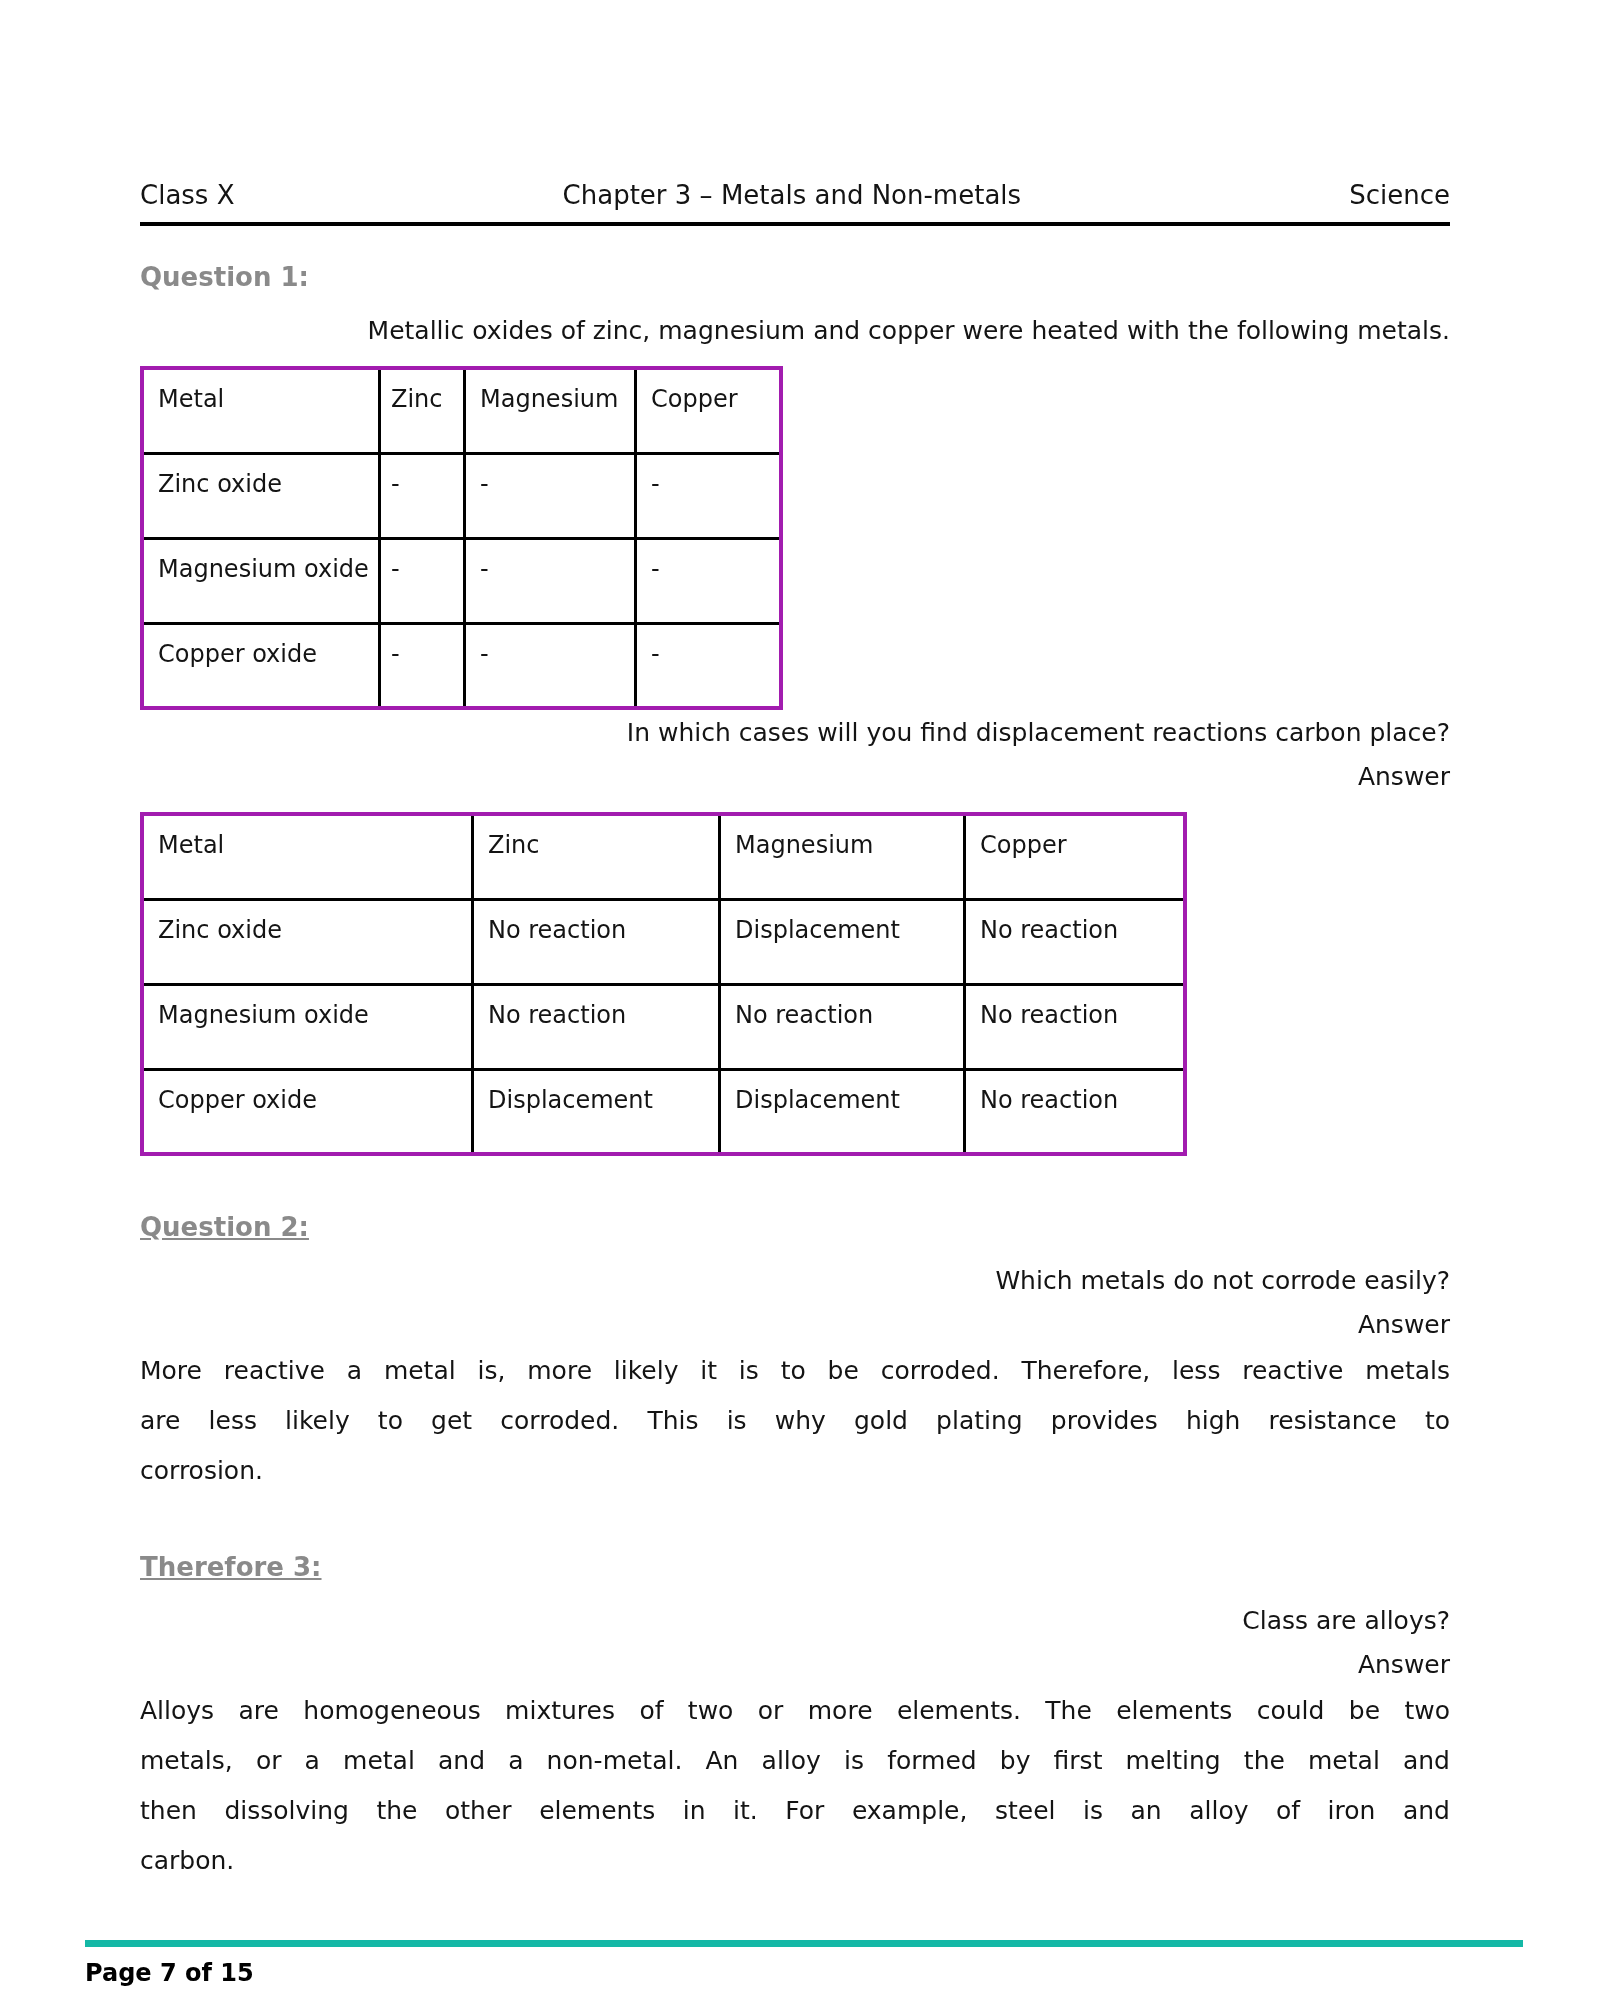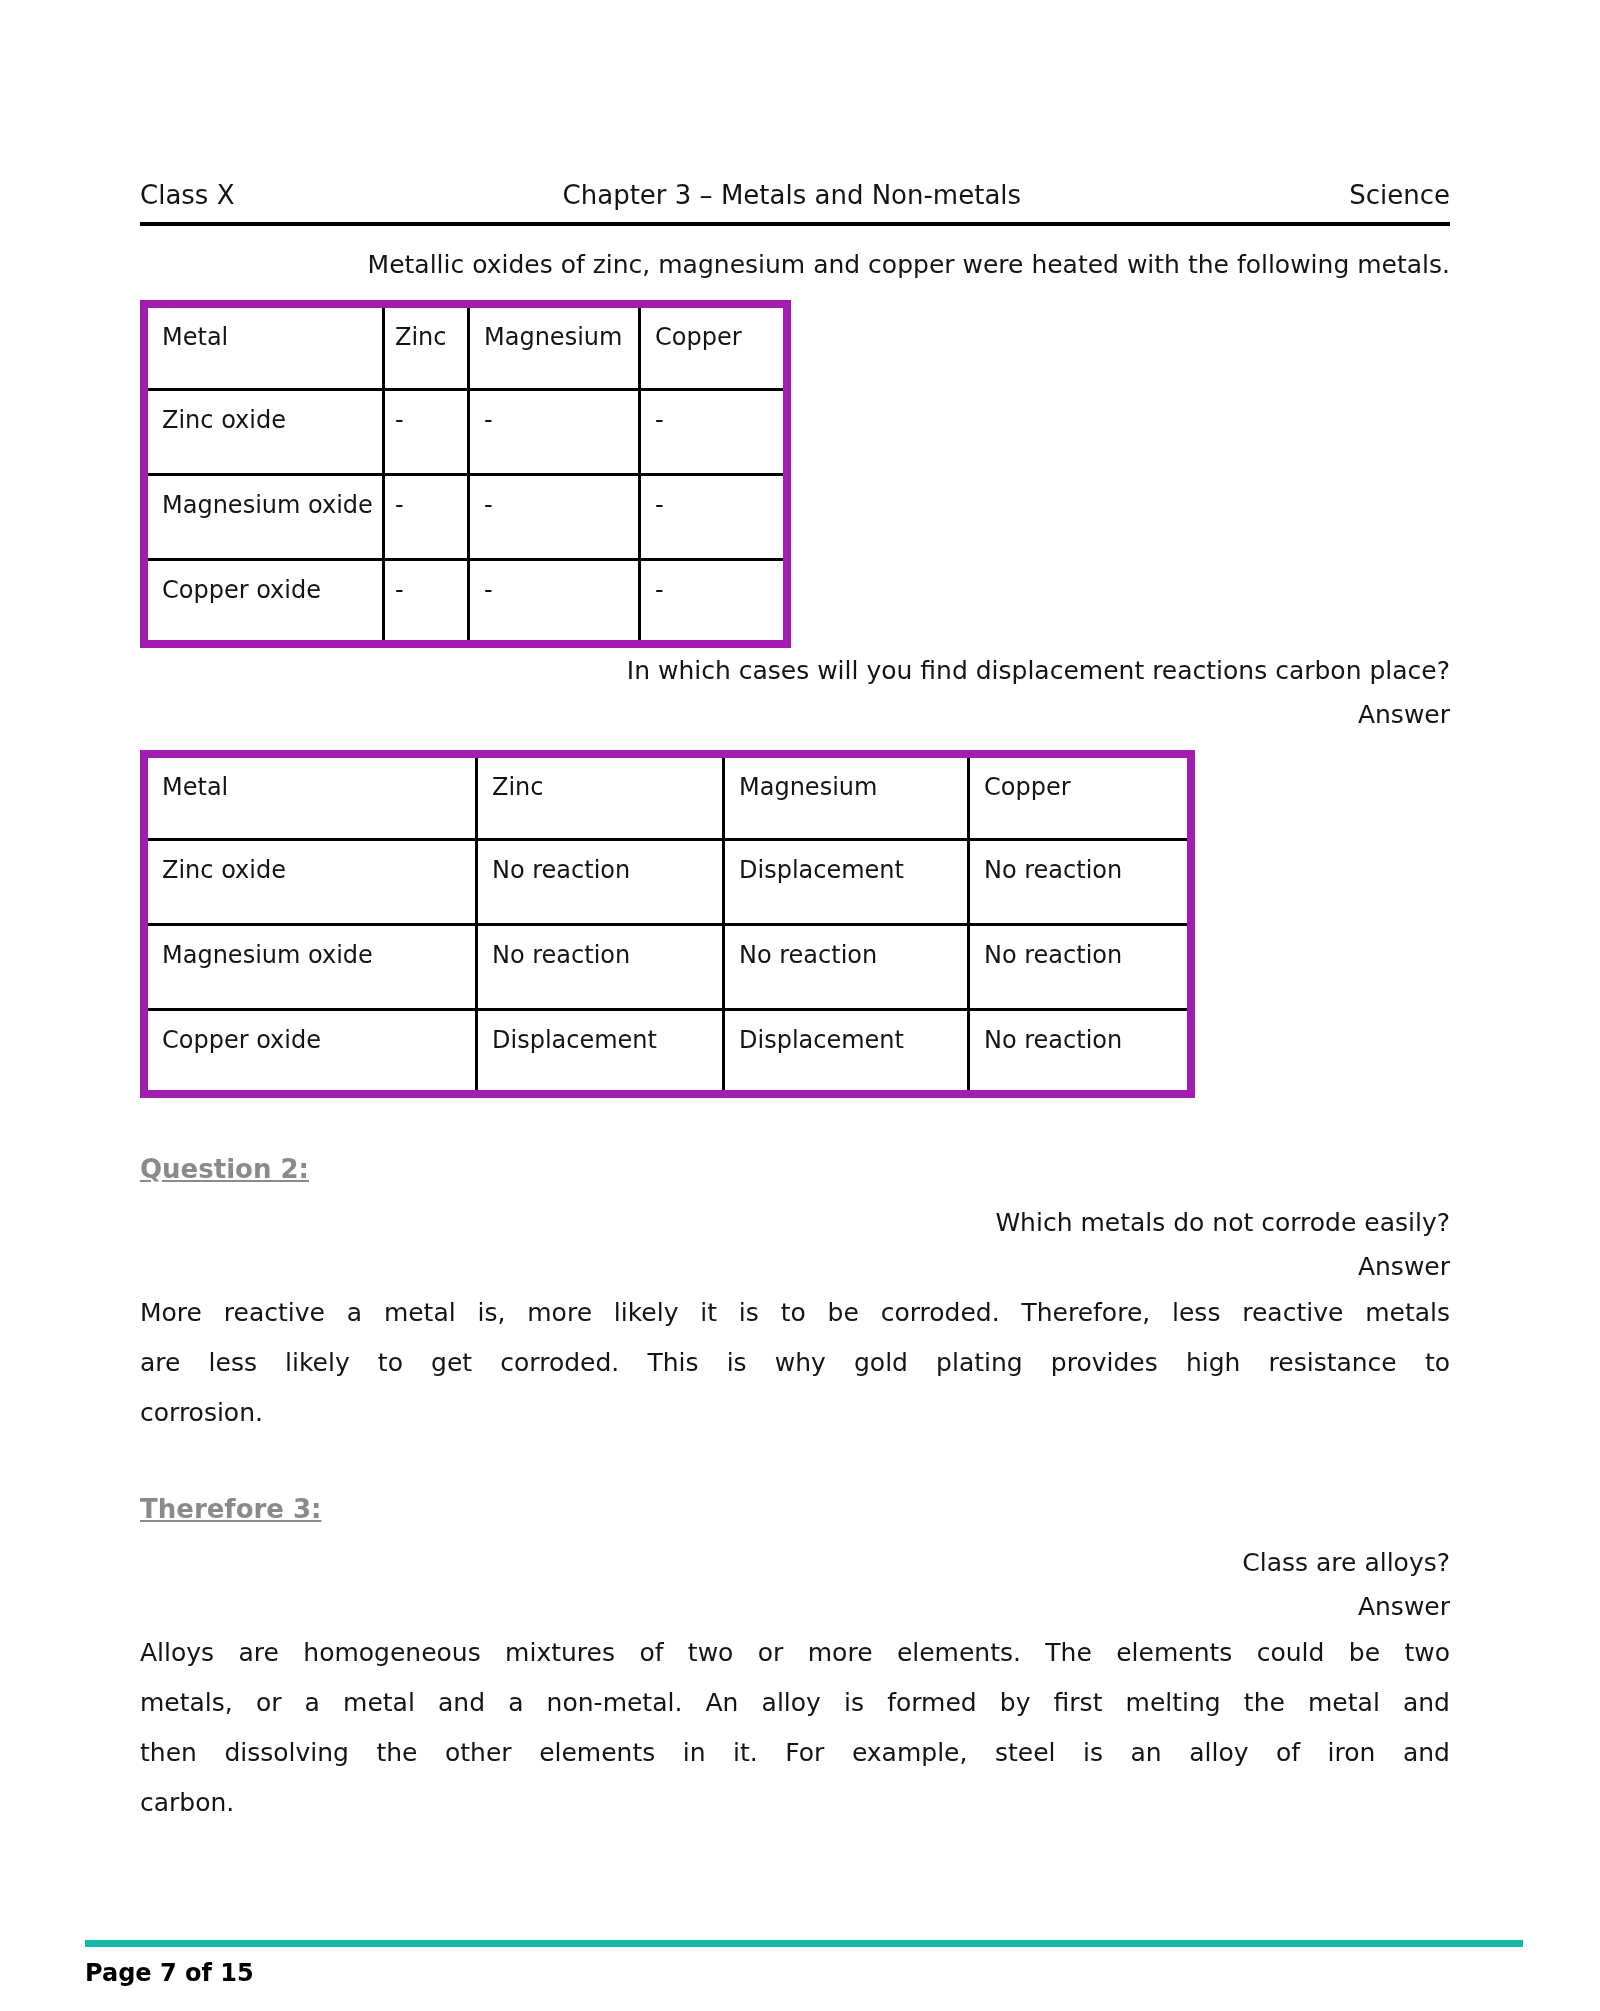--- a/index.html
+++ b/index.html
@@ -52,21 +52,21 @@
     font-size: 25px;
     line-height: 50px;
     text-align: justify;
     text-align-last: justify;
   }
   .jline-last { text-align-last: left; }
   table {
     border-collapse: collapse;
     table-layout: fixed;
     margin: 20px 16px 0 0;
-    border: 8px solid #a21caf;
+    border: 4px solid #a21caf;
   }
   .t1 { width: 542px; }
   .t2 { width: 942px; }
   th, td {
     border: 3px solid #000000;
     vertical-align: top;
     text-align: left;
     font-weight: normal;
     font-size: 24px;
     line-height: 30px;
@@ -103,20 +103,21 @@
 <body>
 
 <div class="content">
 
   <div class="doc-header">
     <span>Class X</span>
     <span class="center">Chapter 3 – Metals and Non-metals</span>
     <span>Science</span>
   </div>
 
+  <div class="q-heading">Question 1:</div>
   <div class="p">Metallic oxides of zinc, magnesium and copper were heated with the following metals.</div>
 
   <table class="t1">
       <thead>
         <tr>
           <th>Metal</th>
           <th>Zinc</th>
           <th>Magnesium</th>
           <th>Copper</th>
         </tr>

